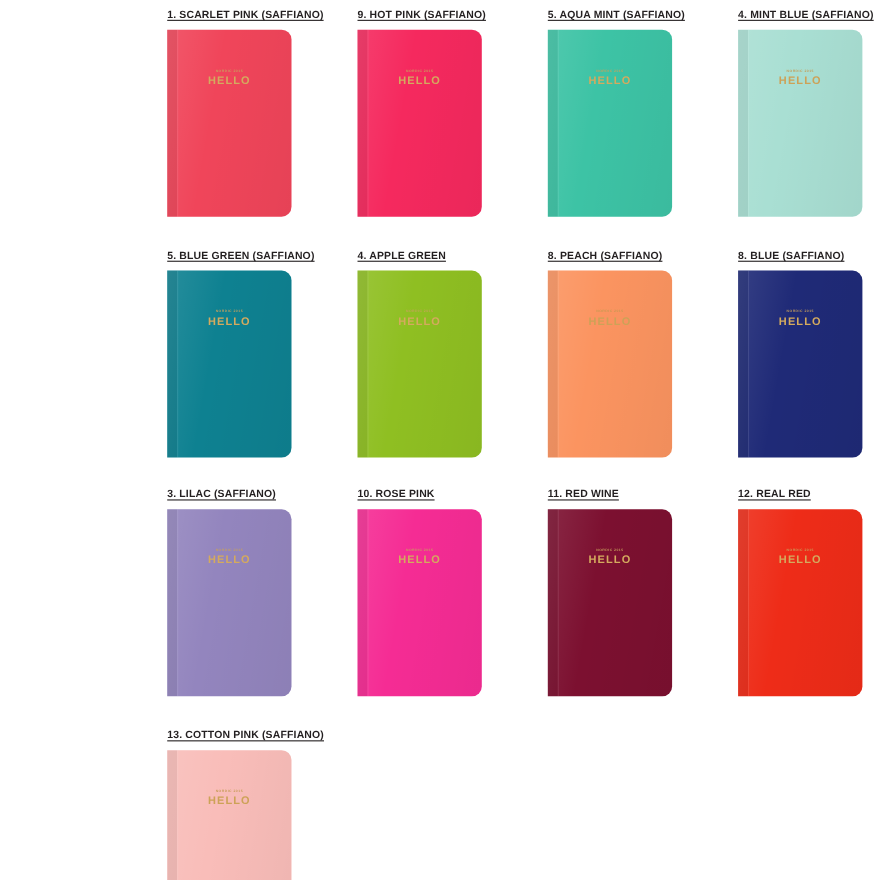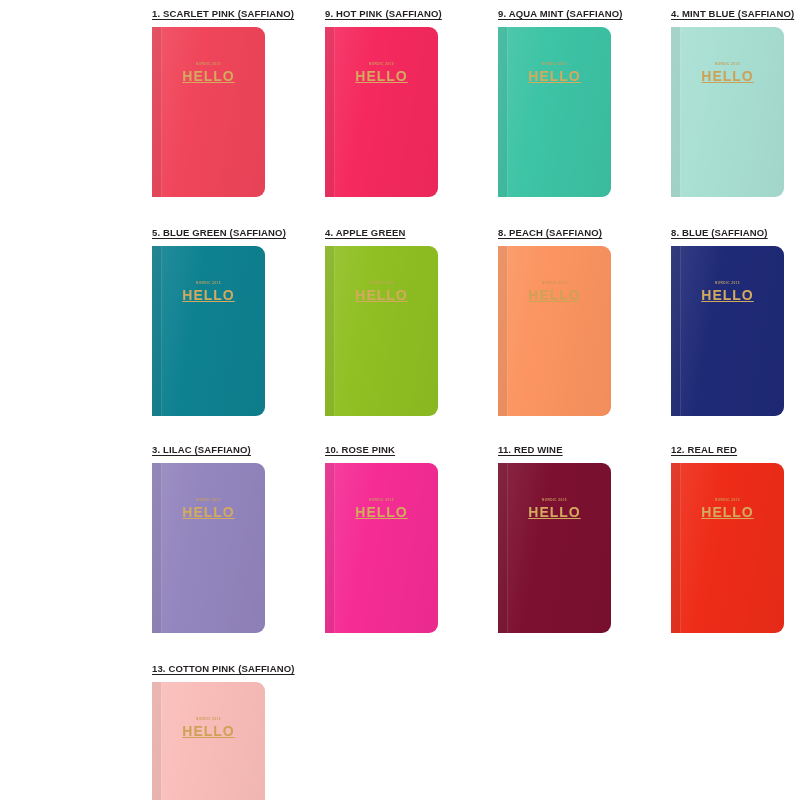--- a/index.html
+++ b/index.html
@@ -104,26 +104,25 @@
     font-size: 3.1px;
     letter-spacing: 0.45px;
     font-weight: bold;
     color: #c8a15c;
     opacity: 0.95;
     margin-bottom: 2.5px;
     white-space: nowrap;
   }
   .foil-word {
     display: block;
-    font-size: 14px;
+    font-size: 10px;
     font-weight: bold;
     letter-spacing: 1.0px;
     color: #d4aa5e;
     white-space: nowrap;
-    text-decoration: underline;
   }
   
   .notebook.light .foil-sub { color: #c59a52; }
   .notebook.light .foil-word { color: #cda257; }
 
   .row-gap-1 { height: 30px; }
   .row-gap-2 { height: 28px; }
   .row-gap-3 { height: 30px; }
 </style>
 </head>
@@ -150,21 +149,21 @@
         <div class="spine"></div>
         <div class="spine-line"></div>
         <div class="sheen"></div>
         <div class="foil">
           <span class="foil-sub">NORDIC 2015</span>
           <span class="foil-word">HELLO</span>
         </div>
       </div>
     </div>
     <div class="swatch-cell">
-      <div class="swatch-label">9. AQUA MINT (SAFFIANO)</div>
+      <div class="swatch-label">5. AQUA MINT (SAFFIANO)</div>
       <div class="notebook" style="background-color: rgb(61, 195, 165);">
         <div class="spine"></div>
         <div class="spine-line"></div>
         <div class="sheen"></div>
         <div class="foil">
           <span class="foil-sub">NORDIC 2015</span>
           <span class="foil-word">HELLO</span>
         </div>
       </div>
     </div>

